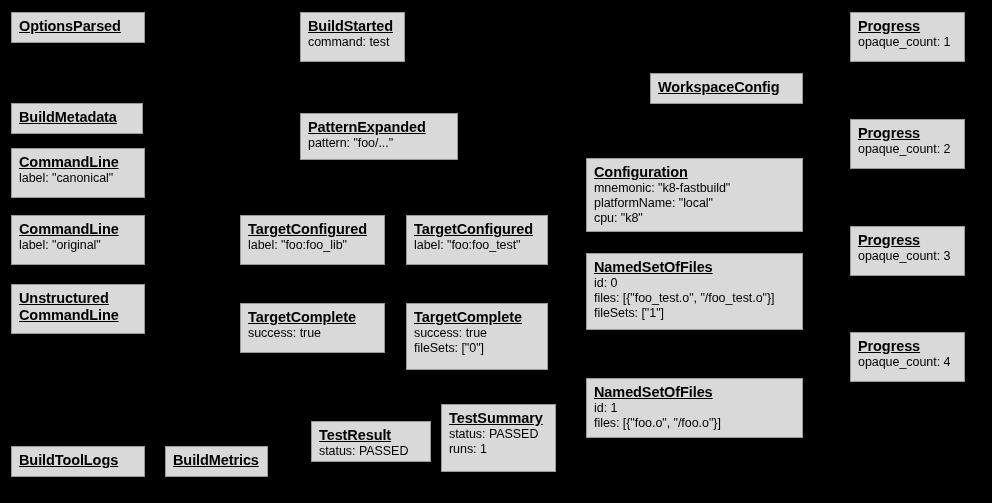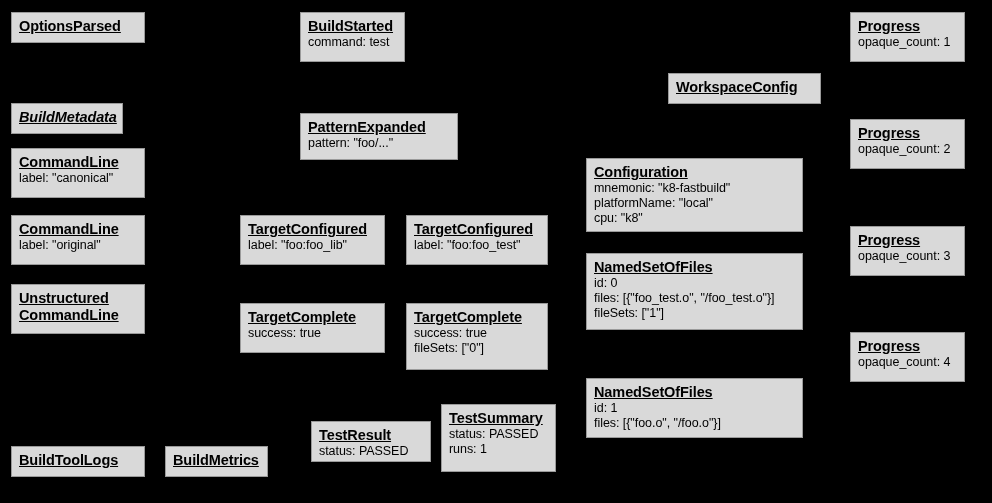--- a/index.html
+++ b/index.html
@@ -43,21 +43,21 @@
     letter-spacing: -0.05px;
   }
 </style>
 </head>
 <body>
 
 <div id="canvas" style="width: 992px; height: 503px; background: rgb(0, 0, 0);">
     <div class="node" style="left: 11px; top: 12px; width: 134px; height: 31px; background: rgb(217, 217, 217); border-color: rgb(154, 154, 154); color: rgb(0, 0, 0);">
       <span class="node-title">OptionsParsed</span>
     </div>
-    <div class="node" style="left: 11px; top: 103px; width: 112px; height: 31px; background: rgb(217, 217, 217); border-color: rgb(154, 154, 154); color: rgb(0, 0, 0); font-style: italic;">
+    <div class="node" style="left: 11px; top: 103px; width: 132px; height: 31px; background: rgb(217, 217, 217); border-color: rgb(154, 154, 154); color: rgb(0, 0, 0);">
       <span class="node-title">BuildMetadata</span>
     </div>
     <div class="node" style="left: 11px; top: 148px; width: 134px; height: 50px; background: rgb(217, 217, 217); border-color: rgb(154, 154, 154); color: rgb(0, 0, 0);">
       <span class="node-title">CommandLine</span>
       <span class="node-field">label: "canonical"</span>
     </div>
     <div class="node" style="left: 11px; top: 215px; width: 134px; height: 50px; background: rgb(217, 217, 217); border-color: rgb(154, 154, 154); color: rgb(0, 0, 0);">
       <span class="node-title">CommandLine</span>
       <span class="node-field">label: "original"</span>
     </div>
@@ -98,21 +98,21 @@
     </div>
     <div class="node" style="left: 311px; top: 421px; width: 120px; height: 41px; background: rgb(217, 217, 217); border-color: rgb(154, 154, 154); color: rgb(0, 0, 0);">
       <span class="node-title">TestResult</span>
       <span class="node-field">status: PASSED</span>
     </div>
     <div class="node" style="left: 441px; top: 404px; width: 115px; height: 68px; background: rgb(217, 217, 217); border-color: rgb(154, 154, 154); color: rgb(0, 0, 0);">
       <span class="node-title">TestSummary</span>
       <span class="node-field">status: PASSED</span>
       <span class="node-field">runs: 1</span>
     </div>
-    <div class="node" style="left: 668px; top: 73px; width: 153px; height: 31px; background: rgb(217, 217, 217); border-color: rgb(154, 154, 154); color: rgb(0, 0, 0);">
+    <div class="node" style="left: 650px; top: 73px; width: 153px; height: 31px; background: rgb(217, 217, 217); border-color: rgb(154, 154, 154); color: rgb(0, 0, 0);">
       <span class="node-title">WorkspaceConfig</span>
     </div>
     <div class="node" style="left: 586px; top: 158px; width: 217px; height: 74px; background: rgb(217, 217, 217); border-color: rgb(154, 154, 154); color: rgb(0, 0, 0);">
       <span class="node-title">Configuration</span>
       <span class="node-field">mnemonic: "k8-fastbuild"</span>
       <span class="node-field">platformName: "local"</span>
       <span class="node-field">cpu: "k8"</span>
     </div>
     <div class="node" style="left: 586px; top: 253px; width: 217px; height: 77px; background: rgb(217, 217, 217); border-color: rgb(154, 154, 154); color: rgb(0, 0, 0);">
       <span class="node-title">NamedSetOfFiles</span>

